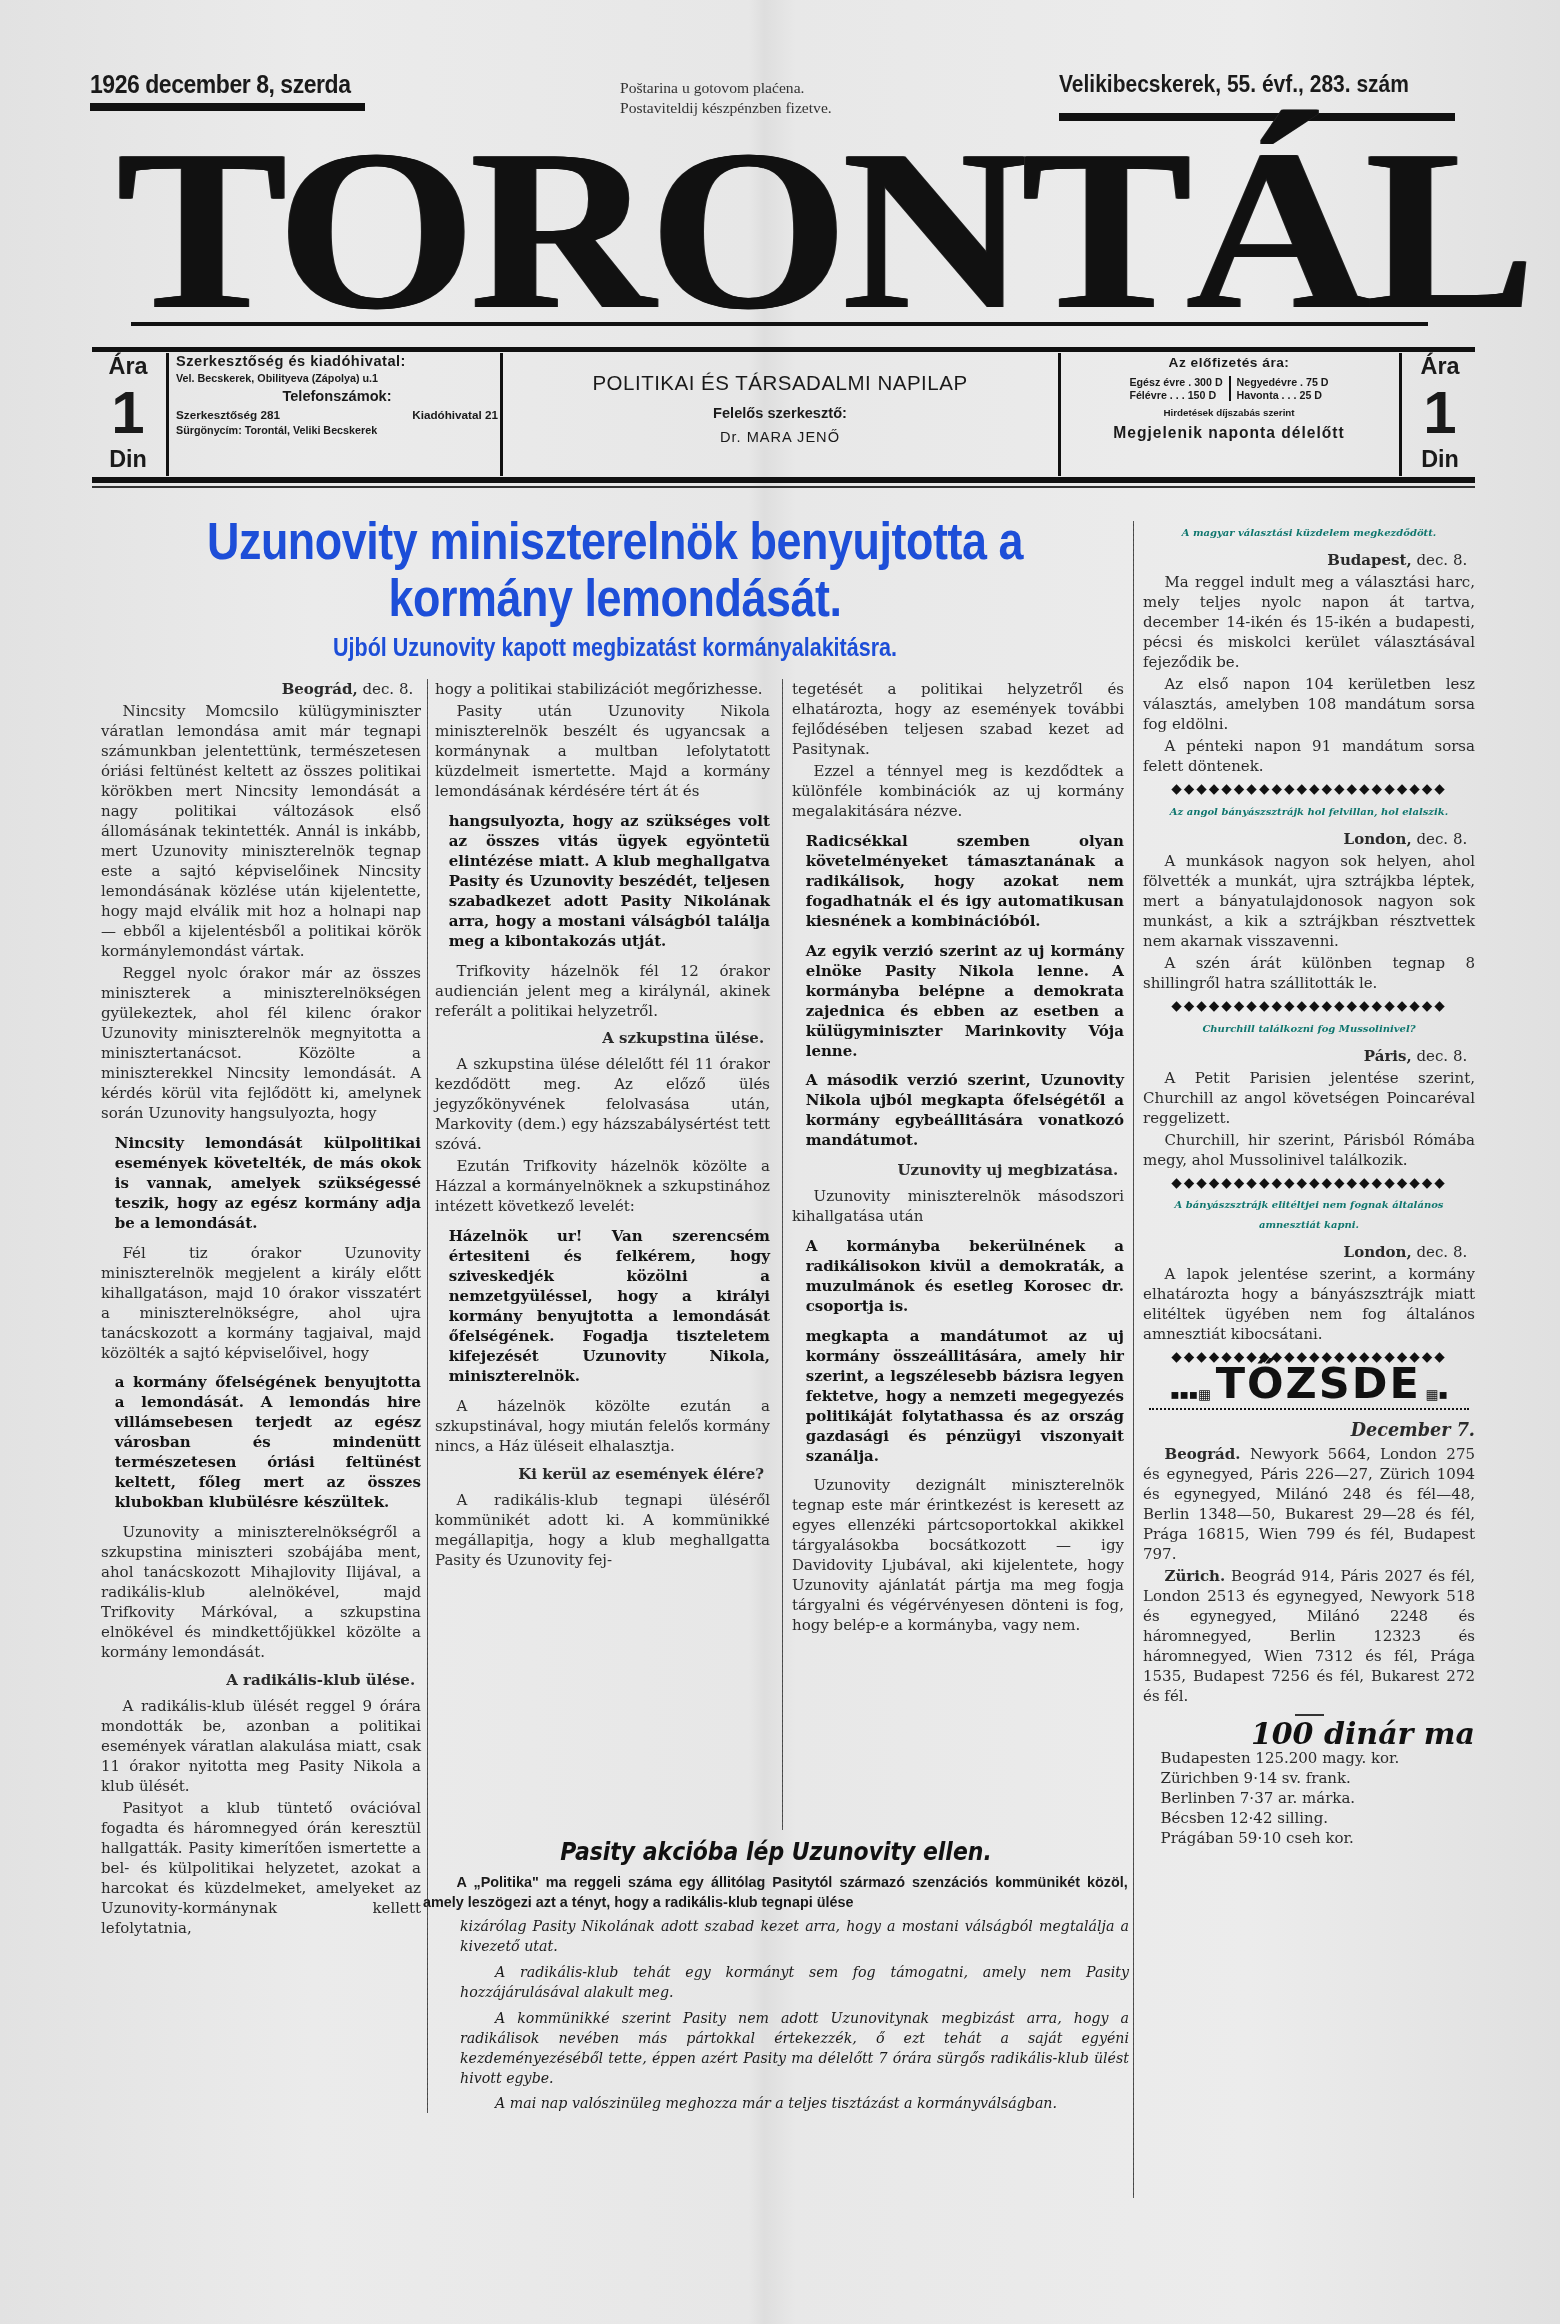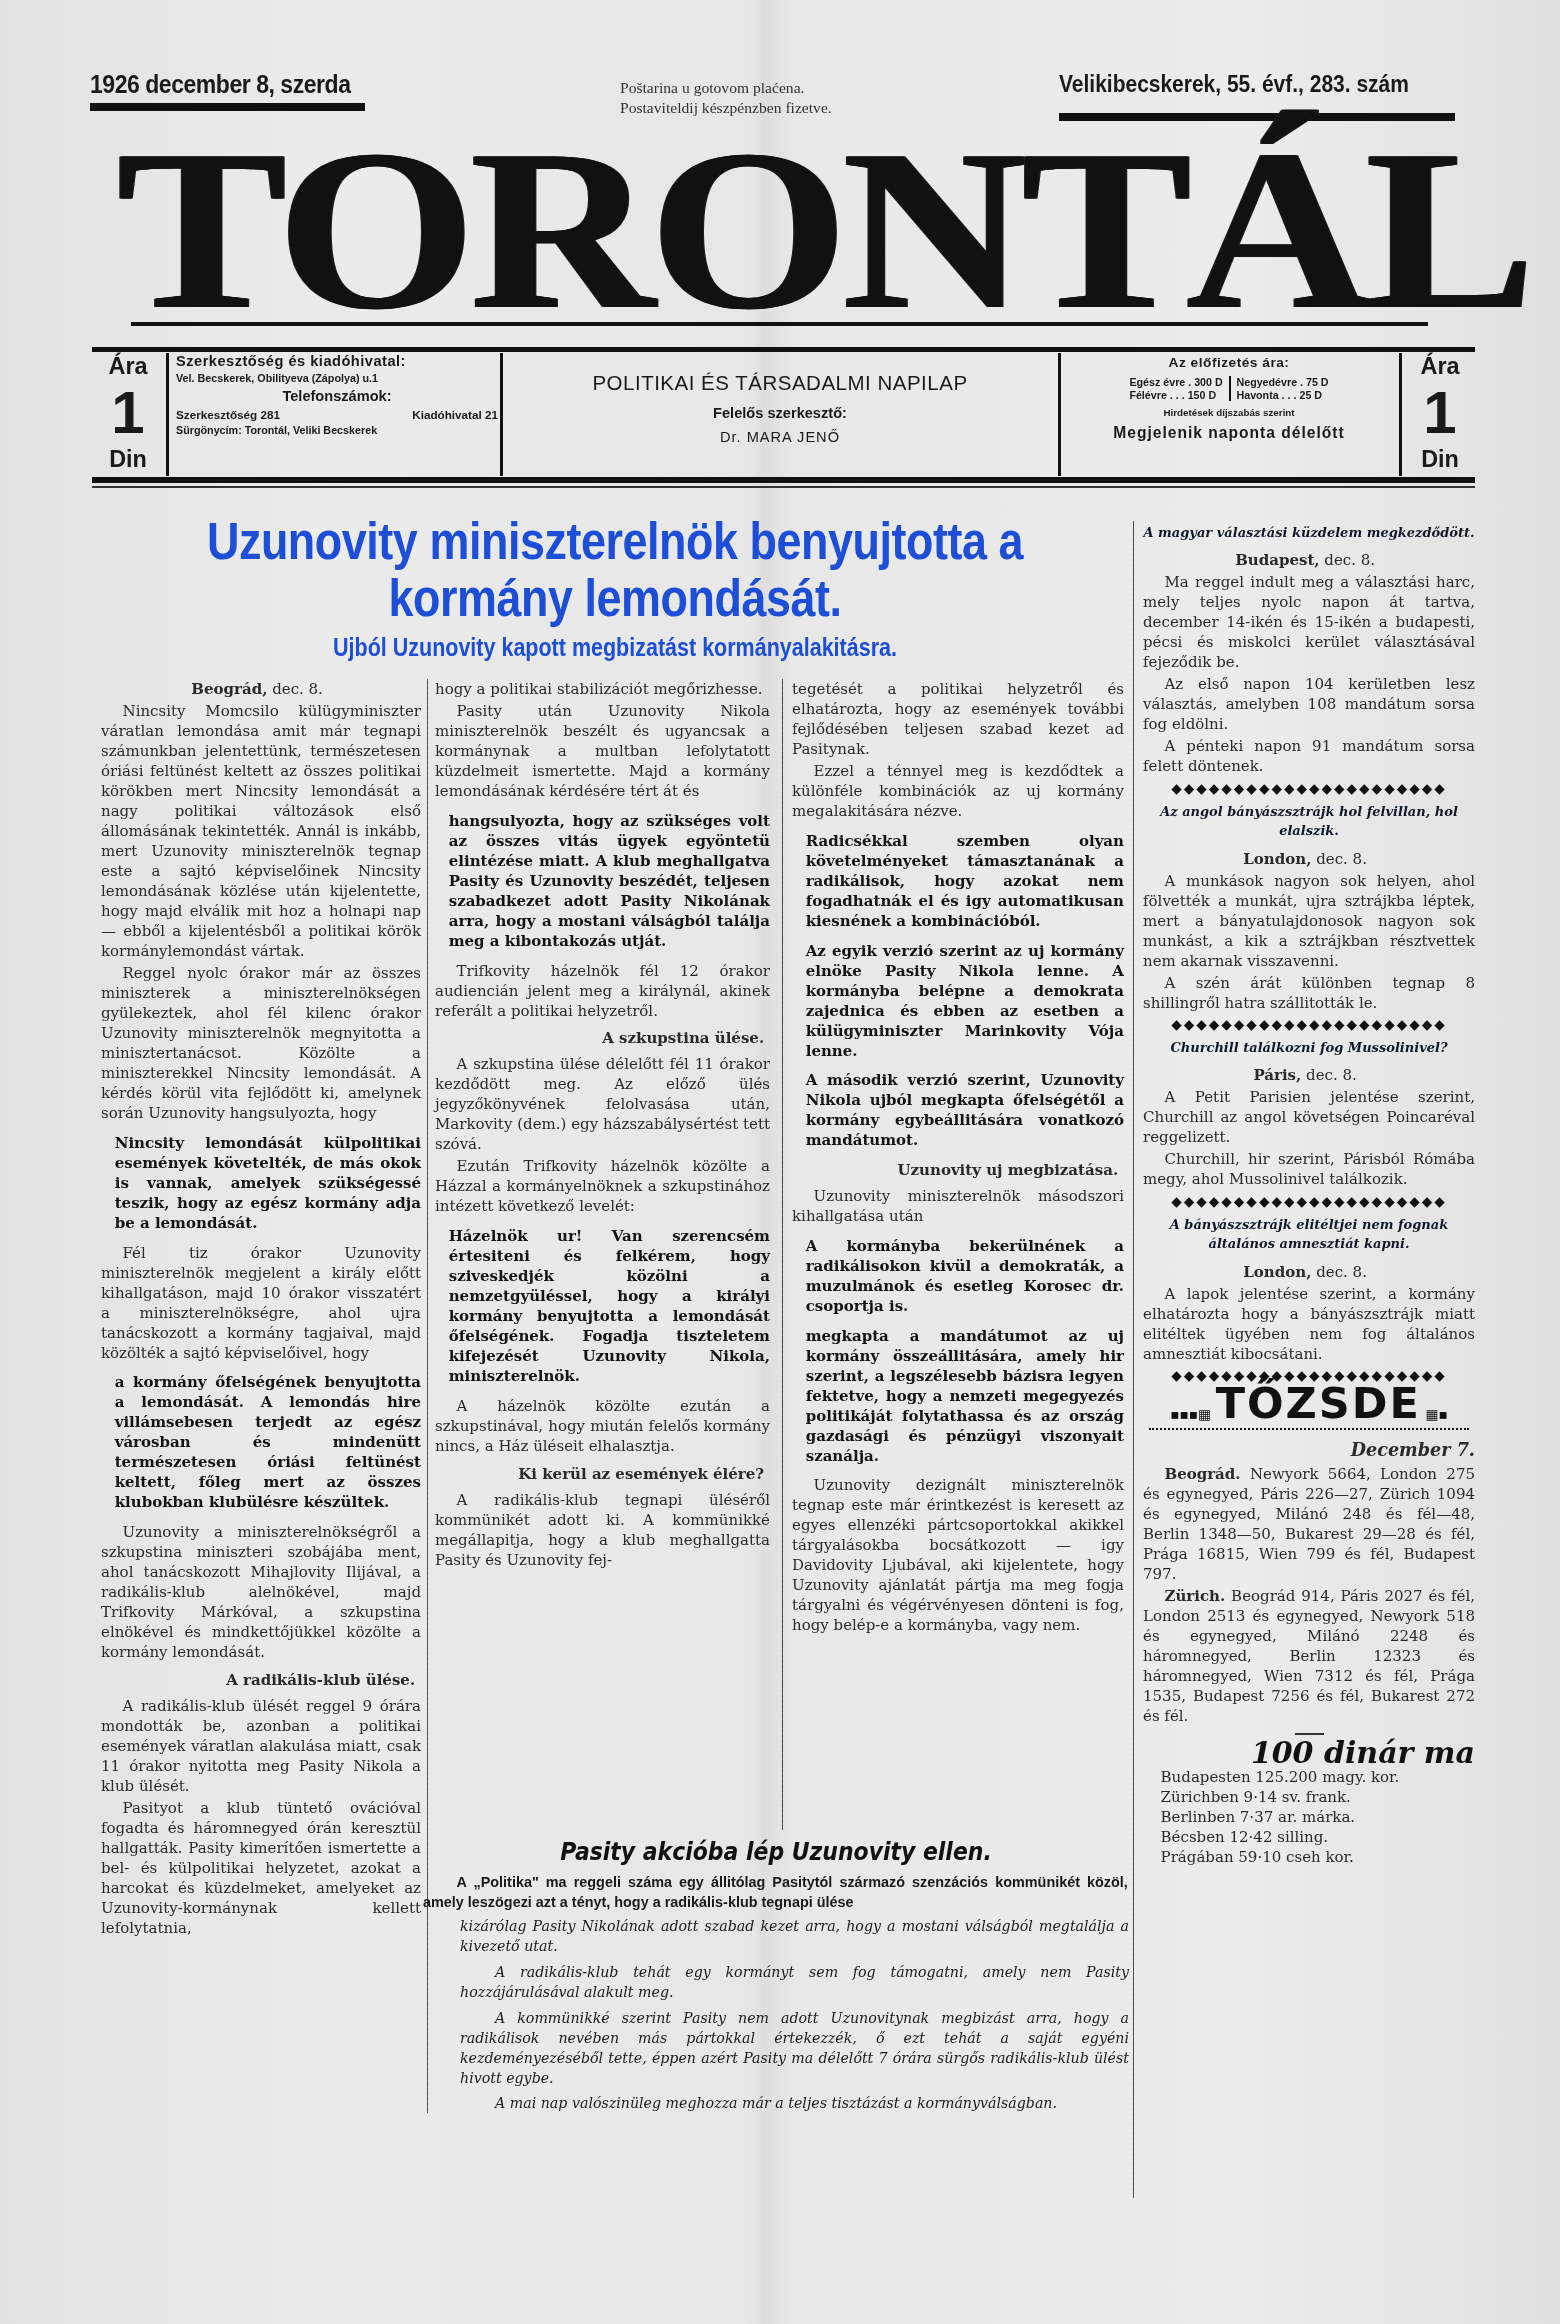--- a/index.html
+++ b/index.html
@@ -57,29 +57,29 @@
   .info-right .pub { font-size: 15.6px; font-weight: bold; margin-top: 5.9px; letter-spacing: 1px; }
   
   .headline { position: absolute; left: 98px; top: 513px; width: 1034px; text-align: center; font-family: "Liberation Sans", sans-serif; font-weight: bold; color: #1d4ed8; }
   .headline .h1 { font-size: 51px; line-height: 57px; transform: scaleX(0.88); letter-spacing: -0.5px; }
   .headline .sub { font-size: 25px; margin-top: 5.9px; transform: scaleX(0.86); }
   
   .col { position: absolute; font-size: 15px; line-height: 20px; text-align: justify; hyphens: manual; color: #2a2a2a; }
   .col p { text-indent: 21.5px; margin-bottom: 2px; }
   .col p.b { font-weight: bold; color: #141414; padding: 0 0 0 13.7px; text-indent: 0; margin: 9.8px 0; }
   .col p.noindent { text-indent: 0; }
-  .col .dateline { text-align: center; text-indent: 0; padding-right: 7.8px; margin-bottom: 2px; }
+  .col .dateline { text-align: right; text-indent: 0; padding-right: 7.8px; margin-bottom: 2px; }
   .col .dateline b { font-weight: bold; }
   .col .subhead { text-align: right; font-weight: bold; text-indent: 0; padding-right: 5.9px; margin: 7.8px 0 5.9px; font-size: 15px; }
   .col-divider { position: absolute; width: 1px; background: #444; border-left: 1px dashed #555; }
   .c1 { left: 101px; top: 679px; width: 320px; }
   .c2 { left: 435px; top: 679px; width: 335px; }
   .c3 { left: 792px; top: 679px; width: 332px; }
   .c4 { left: 1143px; top: 521px; width: 332px; }
-  .c4 .ih { font-family: "DejaVu Serif", serif; font-weight: bold; font-style: italic; text-align: center; text-indent: 0; font-size: 13px; line-height: 19.5px; margin: 2px 0 7.8px; color: #0f172a; }
+  .c4 .ih { font-family: "DejaVu Serif", serif; font-weight: bold; font-style: italic; text-align: center; text-indent: 0; font-size: 10px; line-height: 19.5px; margin: 2px 0 7.8px; color: #0f766e; }
   .ornament { display: block; height: 13.7px; margin: 5.9px 0; text-align: center; font-size: 13.7px; line-height: 13.7px; letter-spacing: 2px; color: #111; overflow: hidden; white-space: nowrap; }
   
   .pasity { position: absolute; left: 423px; top: 1837px; width: 706px; }
   .pasity .ph { font-family: "DejaVu Sans", sans-serif; font-weight: bold; font-style: italic; font-size: 24.4px; text-align: center; color: #111; transform: scaleX(0.9); }
   .pasity .pl { font-family: "Liberation Sans", sans-serif; font-size: 15px; line-height: 20.5px; font-weight: bold; text-align: justify; margin-top: 5.9px; text-indent: 35px; transform: scaleX(0.96); transform-origin: left; width: 104%; }
   .pasity .pi { font-family: "DejaVu Serif", serif; font-style: italic; font-size: 14.2px; line-height: 20px; text-align: justify; margin-left: 37px; margin-top: 2.9px; text-indent: 0; }
   .pasity .pi.ind { text-indent: 35px; margin-top: 5.9px; }
   
   .tozsde { position: relative; text-align: center; margin: 9.8px 0 3.9px; }
   .tozsde .tt { font-family: "DejaVu Sans", sans-serif; font-weight: bold; font-size: 43px; letter-spacing: 2px; color: #111; }

